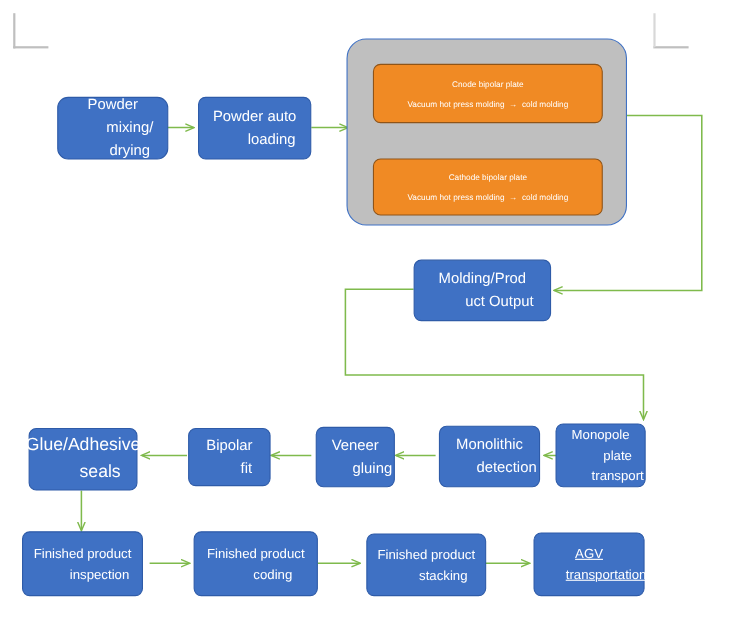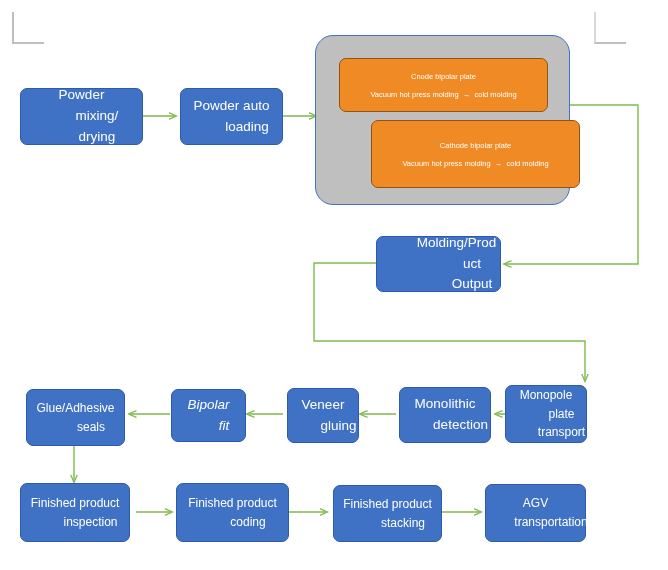--- a/index.html
+++ b/index.html
@@ -118,86 +118,86 @@
       <path d="M74,446 L74,482"></path>
 
       <path d="M136,512 L172,512"></path>
 
       <path d="M289,512 L327,512"></path>
 
       <path d="M440,512 L481,512"></path>
     </g>
   </svg>
 
-  <div class="node" style="left:20px;  top:88px;  width:123px; height:57px;">
+  <div class="node" style="left:52px;  top:88px;  width:101px; height:57px;border-radius:10px;">
     <span>Powder</span>
     <span class="l2">mixing/ drying</span>
   </div>
 
   <div class="node" style="left:180px; top:88px; width:103px; height:57px;text-align:center;">
     <span>Powder auto</span>
     <span class="l2">loading</span>
   </div>
 
   <div class="group-box" style="left:315px; top:35px; width:255px; height:170px;">
 
     <div class="orange" style="left:23px; top:22px; width:209px; height:54px;">
       <span class="ttl">Cnode bipolar plate</span>
       <span class="sub">Vacuum hot press molding  →  cold molding</span>
     </div>
 
-    <div class="orange" style="left:23px; top:84px; width:209px; height:68px;margin-left:32px;">
+    <div class="orange" style="left:23px; top:108px; width:209px; height:52px;">
       <span class="ttl">Cathode bipolar plate</span>
       <span class="sub">Vacuum hot press molding  →  cold molding</span>
     </div>
   </div>
 
-  <div class="node" style="left:376px; top:236px; width:125px; height:56px;padding-left:40px;">
+  <div class="node" style="left:376px; top:236px; width:125px; height:56px;">
     <span>Molding/Prod</span>
     <span class="l2">uct Output</span>
   </div>
 
   <div class="node" style="left:505px; top:385px; width:82px; height:58px; font-size:12px;">
     <span>Monopole</span>
     <span class="l2">plate transport</span>
   </div>
 
   <div class="node" style="left:399px; top:387px; width:92px; height:56px;">
     <span>Monolithic</span>
     <span class="l2">detection</span>
   </div>
 
   <div class="node" style="left:287px; top:388px; width:72px; height:55px;text-align:center;">
     <span>Veneer</span>
     <span class="l2">gluing</span>
   </div>
 
-  <div class="node" style="left:171px; top:389px; width:75px; height:53px;font-style:italic;">
+  <div class="node" style="left:171px; top:389px; width:75px; height:53px;">
     <span>Bipolar</span>
     <span class="l2">fit</span>
   </div>
 
-  <div class="node" style="left:26px; top:389px; width:99px; height:57px; font-size:12px;">
+  <div class="node" style="left:26px; top:389px; width:99px; height:57px; font-size:16px;">
     <span>Glue/Adhesive</span>
     <span class="l2">seals</span>
   </div>
 
   <div class="node" style="left:20px; top:483px; width:110px; height:59px; font-size:12px;">
     <span>Finished product</span>
     <span class="l2">inspection</span>
   </div>
 
   <div class="node" style="left:176px; top:483px; width:113px; height:59px; font-size:12px;">
     <span>Finished product</span>
     <span class="l2">coding</span>
   </div>
 
   <div class="node" style="left:333px; top:485px; width:109px; height:57px; font-size:12px;">
     <span>Finished product</span>
     <span class="l2">stacking</span>
   </div>
 
-  <div class="node" style="left:485px; top:484px; width:101px; height:58px; font-size:12px;">
+  <div class="node" style="left:485px; top:484px; width:101px; height:58px; font-size:12px;text-decoration:underline;">
     <span>AGV</span>
     <span class="l2">transportation</span>
   </div>
 
 </div>
 
 </body></html>

